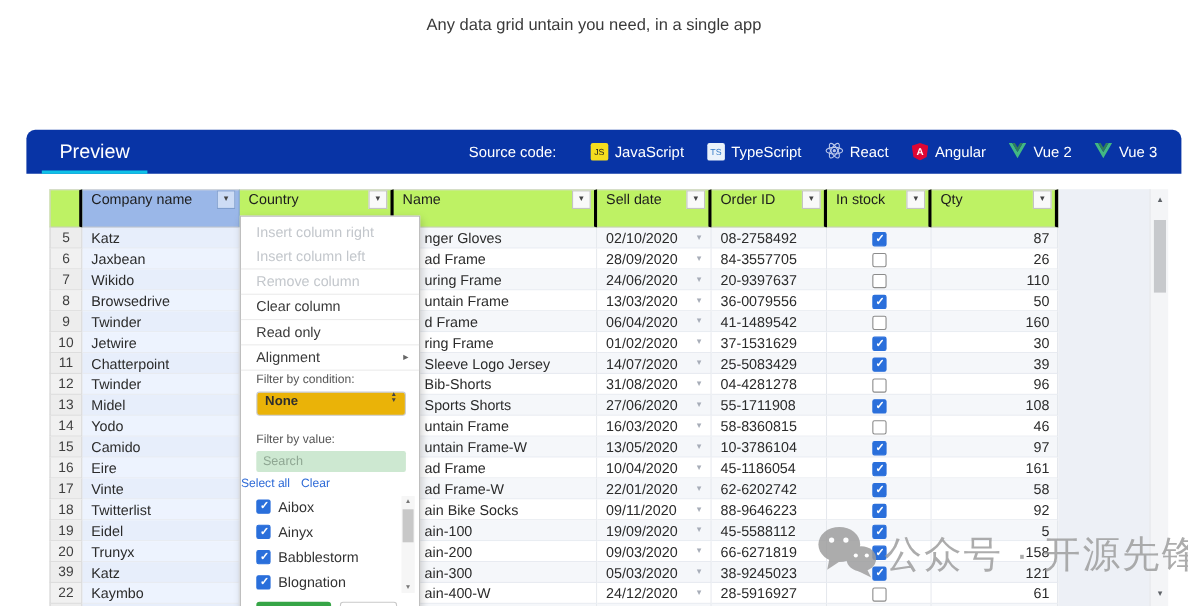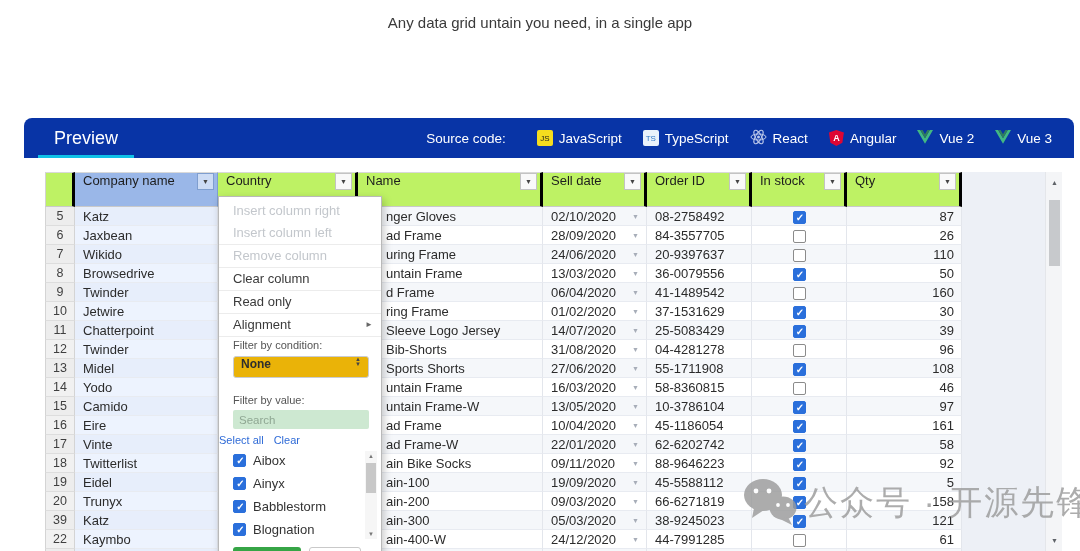--- a/index.html
+++ b/index.html
@@ -486,21 +486,21 @@
           <td class="rownum">22</td>
           <td class="company">Kaymbo</td>
           <td class="country"></td>
           <td class="name">ain-400-W</td>
           <td class="selldate">
             <div class="sd">
               <span class="dt">24/12/2020</span>
               <span class="dd">▼</span>
             </div>
           </td>
-          <td class="orderid">44-7991285</td>
+          <td class="orderid">28-5916927</td>
           <td class="instock"><span class="cb"></span></td>
           <td class="qty">61</td>
         </tr>
         <tr class="odd">
           <td class="rownum">23</td>
           <td class="company">Ozu</td>
           <td class="country"></td>
           <td class="name">ain-500</td>
           <td class="selldate">
             <div class="sd">

